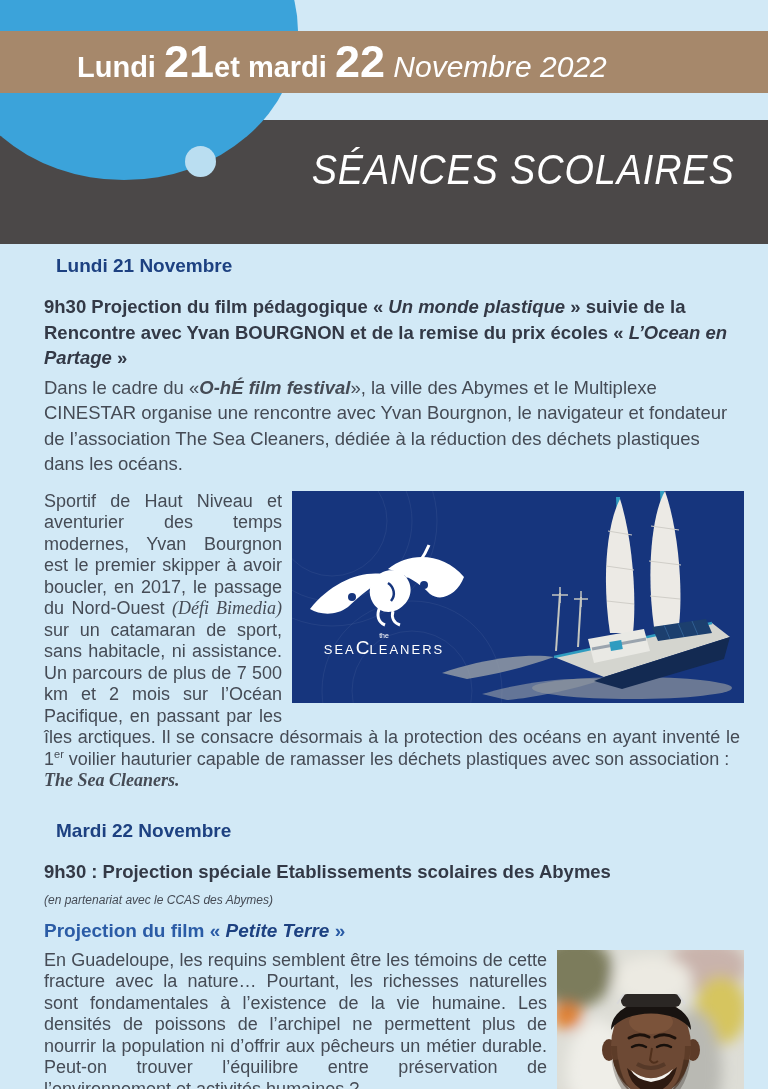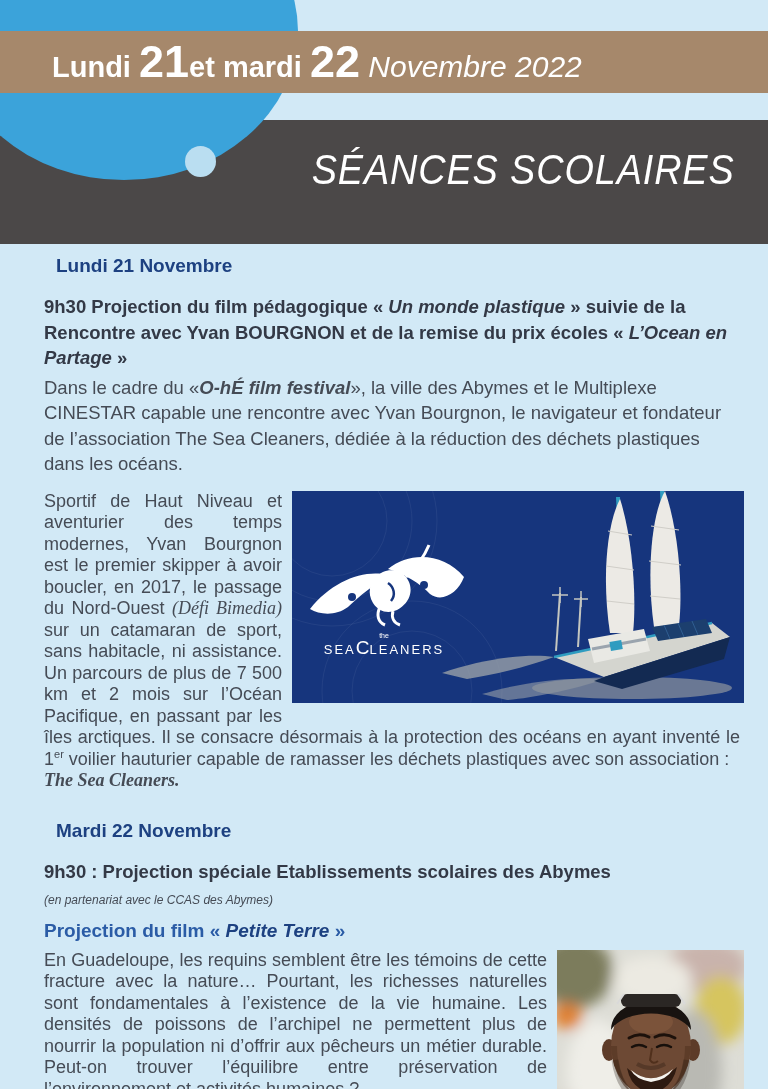--- a/index.html
+++ b/index.html
@@ -19,21 +19,21 @@
   }
   .title-bar .title-text{
     position:absolute;right:33px;top:0;height:98px;line-height:98px;
     color:#ffffff;font-size:43px;font-style:italic;font-weight:400;
     letter-spacing:1px;display:inline-block;transform:scaleX(.88);
     transform-origin:right center;white-space:nowrap;
   }
   .date-bar{
     position:absolute;left:0;top:31px;width:768px;height:62px;
     background:var(--date_bar,#a6886b);z-index:3;
-    color:#fff;line-height:62px;padding-left:52px;box-sizing:border-box;
+    color:#fff;line-height:62px;padding-left:77px;box-sizing:border-box;
     white-space:nowrap;
   }
   .date-bar .w{font-size:29px;font-weight:bold;}
   .date-bar .d{font-size:45px;font-weight:bold;}
   .date-bar .tail{font-size:30px;font-style:italic;font-weight:normal;}
   .pale-dot{
     position:absolute;left:185px;top:146px;width:31px;height:31px;
     border-radius:50%;background:var(--dot,#badef1);z-index:4;
   }
   
@@ -86,21 +86,21 @@
   <div class="date-bar">
     <span class="w">Lundi </span><span class="d">21</span><span class="w">et mardi </span><span class="d">22</span><span class="tail"> Novembre 2022</span>
   </div>
   <div class="pale-dot"></div>
 
   <div class="content">
 
     <div class="section">
       <h3 class="sec-head">Lundi 21 Novembre</h3>
       <p class="lead"><span>9h30 Projection du film pédagogique « </span><em>Un monde plastique</em><span> » suivie de la Rencontre avec Yvan BOURGNON et de la remise du prix écoles « </span><em>L’Ocean en Partage</em><span> »</span></p>
-      <p class="intro"><span>Dans le cadre du «</span><em>O-hÉ film festival</em><span>», la ville des Abymes et le Multiplexe CINESTAR capable une rencontre avec Yvan Bourgnon, le navigateur et fondateur de l’association The Sea Cleaners, dédiée à la réduction des déchets plastiques dans les océans.</span></p>
+      <p class="intro"><span>Dans le cadre du «</span><em>O-hÉ film festival</em><span>», la ville des Abymes et le Multiplexe CINESTAR organise une rencontre avec Yvan Bourgnon, le navigateur et fondateur de l’association The Sea Cleaners, dédiée à la réduction des déchets plastiques dans les océans.</span></p>
 
       <div class="bio">
         <div class="sea-image">
           <svg width="444" height="212" viewBox="0 0 444 212">
             <rect x="0" y="0" width="444" height="212" fill="#16357d"></rect>
 
             <g stroke="#ffffff" stroke-opacity="0.06" fill="none">
               <circle cx="40" cy="30" r="55"></circle>
                 <circle cx="40" cy="30" r="80"></circle>
                 <circle cx="40" cy="30" r="105"></circle>

